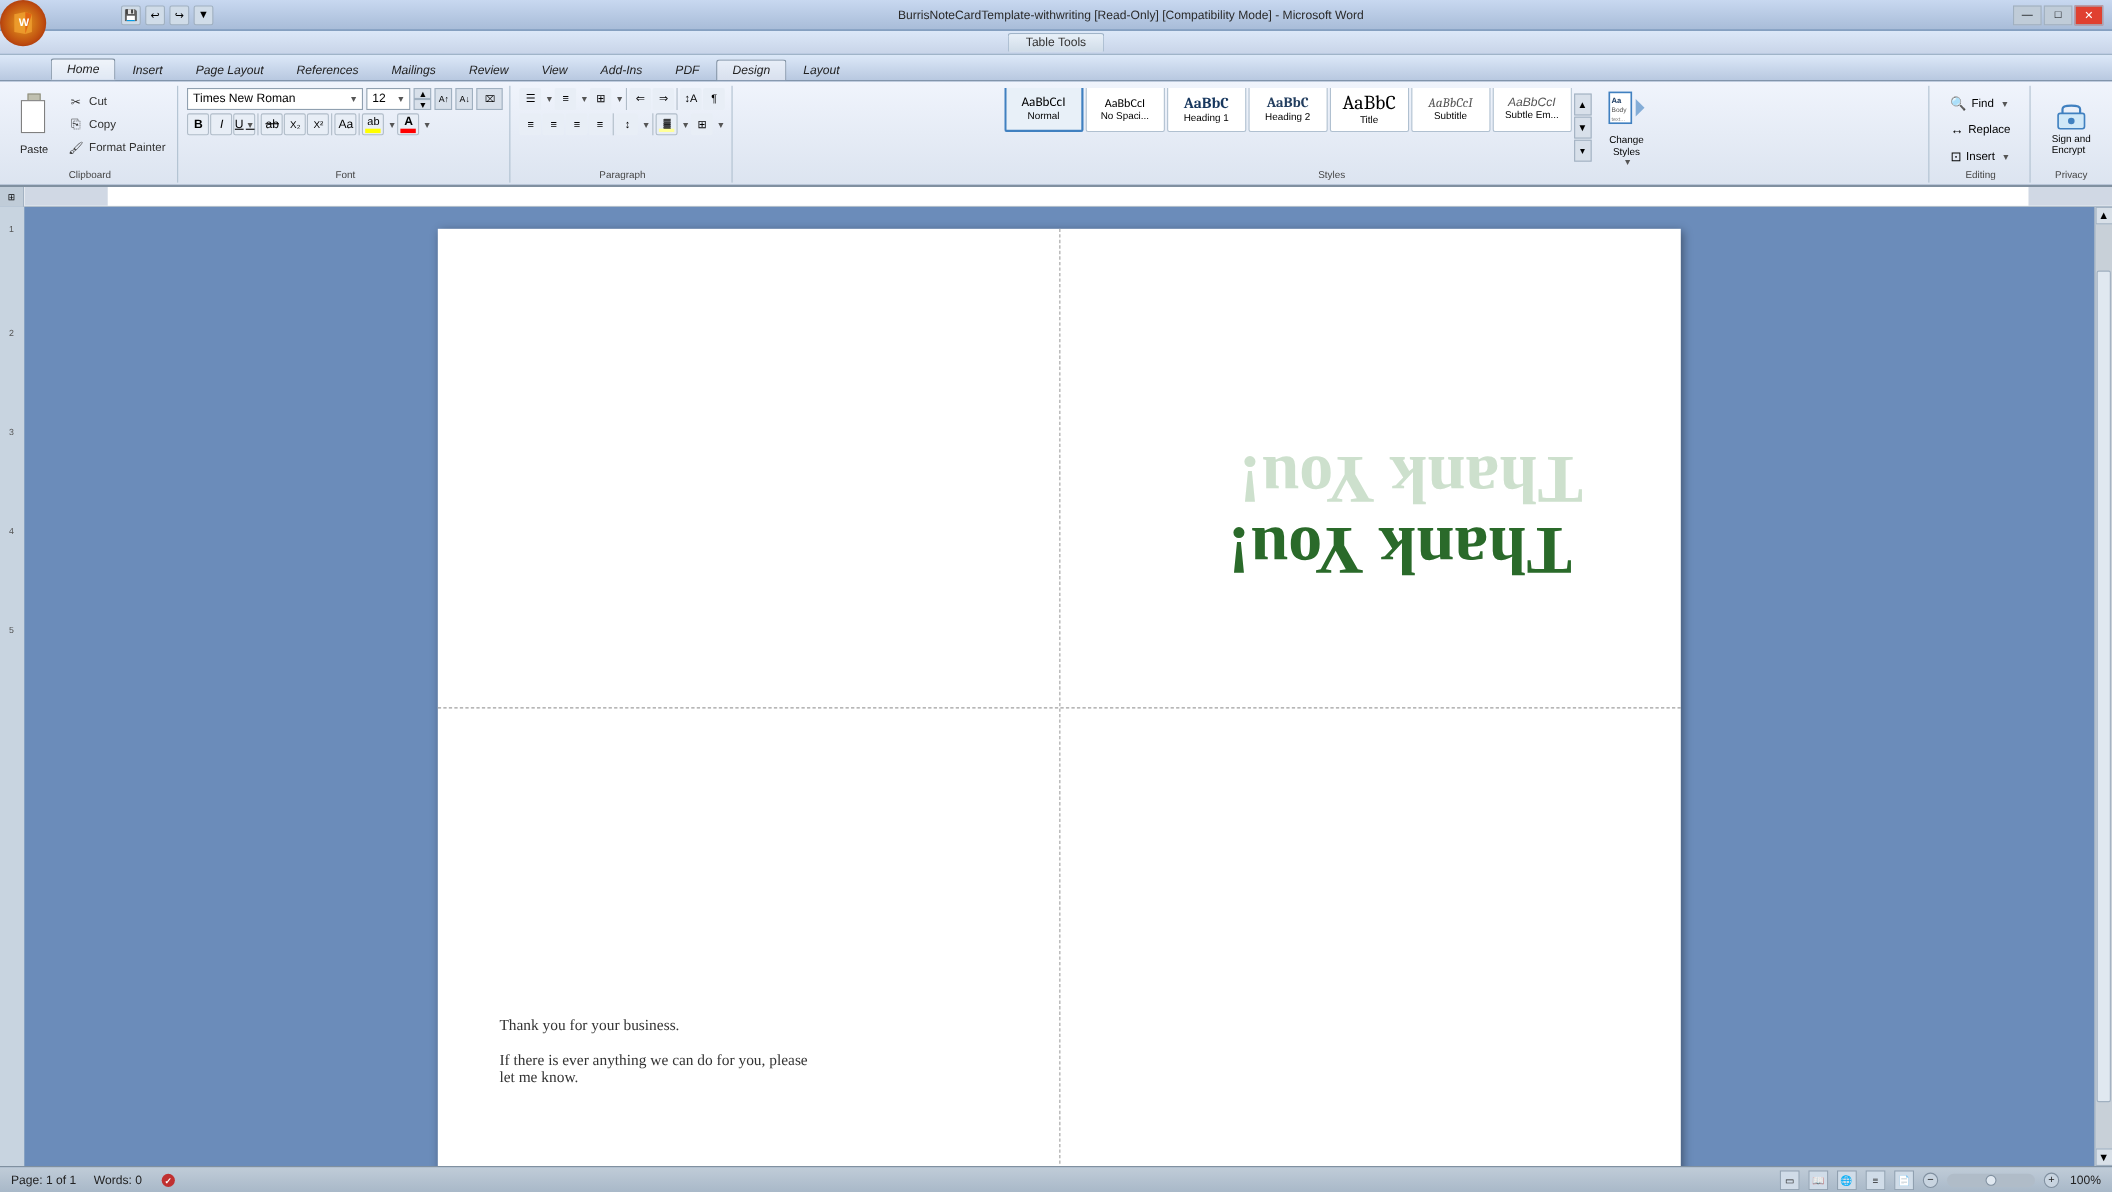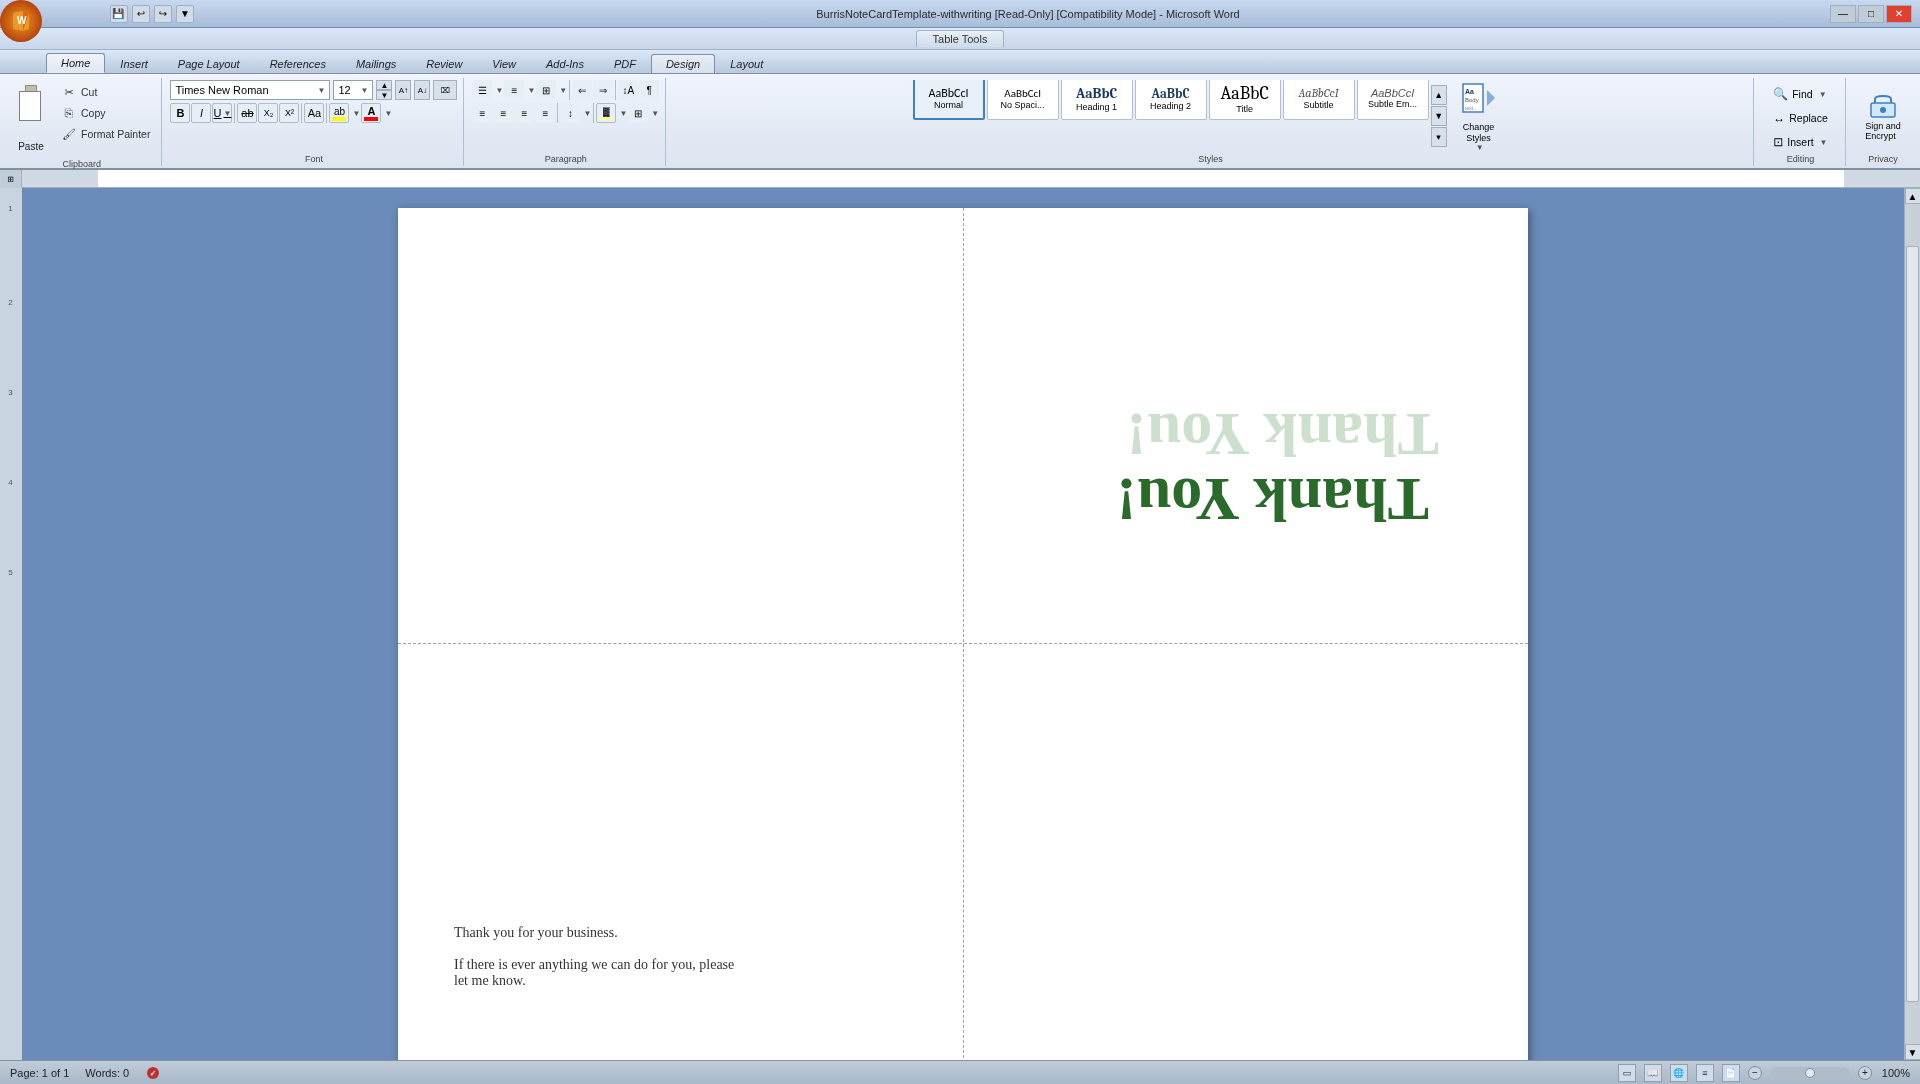--- a/index.html
+++ b/index.html
@@ -132,21 +132,21 @@
       position: relative;
     }
     .paste-icon-inner {
       width: 22px; height: 30px; background: white; border: 1px solid #808080;
       position: absolute; bottom: 0; left: 4px;
     }
     .paste-icon-clip {
       width: 12px; height: 8px; background: #c0c0b0; border: 1px solid #909080;
       position: absolute; top: 0; left: 50%; transform: translateX(-50%);
     }
-    .paste-label { font-size: 10px; color: #222; margin-top: 20px; }
+    .paste-label { font-size: 10px; color: #222; margin-top: 10px; }
     .clipboard-mini-btns { display: flex; flex-direction: column; gap: 1px; padding-top: 2px; }
     .mini-btn {
       display: flex; align-items: center; gap: 4px;
       padding: 1px 4px; cursor: pointer; border: 1px solid transparent; border-radius: 2px;
       font-size: 10.5px; color: #333;
     }
     .mini-btn-icon { width: 16px; height: 16px; display: flex; align-items: center; justify-content: center; font-size: 11px; }
 
     
     .font-group .ribbon-group-content { flex-direction: column; gap: 2px; }

